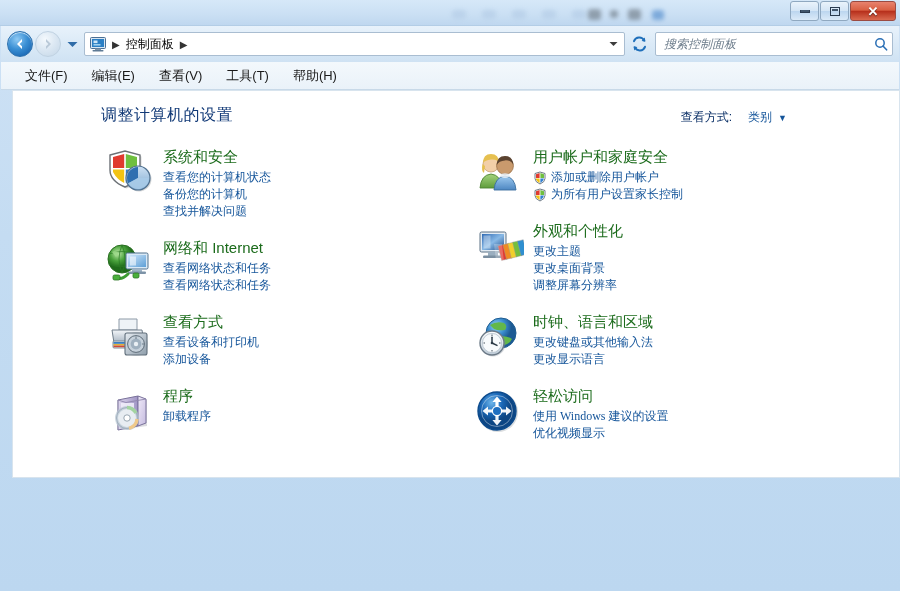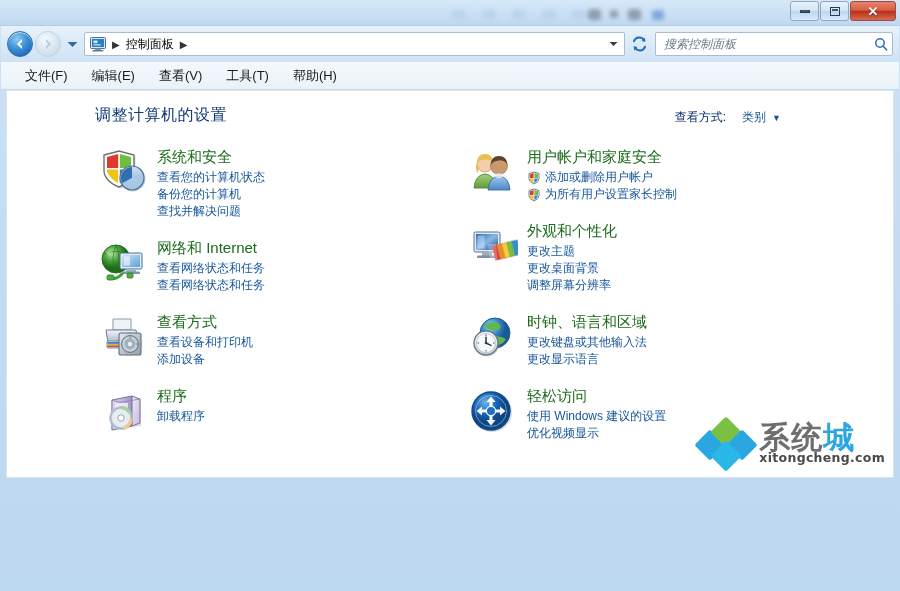--- a/index.html
+++ b/index.html
@@ -126,21 +126,21 @@
     border-bottom: 1px solid #c8d9e8;
     display: flex; align-items: center; padding-left: 14px;
   }
   .menuitem {
     font-size: 13px; color: #1a1a1a; padding: 3px 10px; margin-right: 4px;
     white-space: nowrap;
   }
 
   
   #content {
-    position: absolute; left: 6px; top: 90px; width: 888px; height: 388px;
+    position: absolute; left: 12px; top: 90px; width: 888px; height: 388px;
     background: #ffffff;
     border: 1px solid #d8e4ee;
     overflow: hidden;
   }
 
   #page-title {
     position: absolute; left: 88px; top: 14px;
     font-size: 16px; color: #123a77; letter-spacing: .5px;
   }
 
@@ -151,21 +151,21 @@
   #viewby .vb-label { color: #0a2f66; }
   #viewby .vb-value { color: #15559a; margin-left: 16px; }
   #viewby .vb-arrow { margin-left: 6px; color: #15559a; font-size: 9px; }
 
   #columns {
     position: absolute; left: 0; top: 52px; width: 888px;
     display: flex;
   }
   .col { width: 360px; }
   .col.left { margin-left: 88px; }
-  .col.right { margin-left: 10px; }
+  .col.right { margin-left: 10px; font-family: Liberation Serif, serif; }
 
   .cat {
     display: flex; align-items: flex-start; margin-bottom: 14px;
   }
   .cat-icon {
     width: 56px; height: 56px; flex: none;
     display: flex; align-items: center; justify-content: center;
     margin-right: 6px; margin-top: 2px;
   }
   .cat-body { padding-top: 4px; }
@@ -620,27 +620,15 @@
               </div>
             <div class="cat-link">
                 <span>优化视频显示</span>
               </div>
           </div>
         </div>
 
       </div>
     </div>
 
-    <div id="watermark">
-      <div id="wm-diamonds">
-        <div class="dia" style="left:0px;  top:14px; background:#2aa7e0;"></div>
-        <div class="dia" style="left:16px; top:1px;  background:#7ac143;"></div>
-        <div class="dia" style="left:32px; top:14px; background:#2aa7e0;"></div>
-        <div class="dia" style="left:16px; top:25px; background:#29b6e8;"></div>
-      </div>
-      <div id="wm-text">
-        <div class="wm-cn"><span class="g1">系统</span><span class="g2">城</span></div>
-        <div class="wm-url">xitongcheng.com</div>
-      </div>
-    </div>
 
   </div>
 </div>
 
 </body></html>

